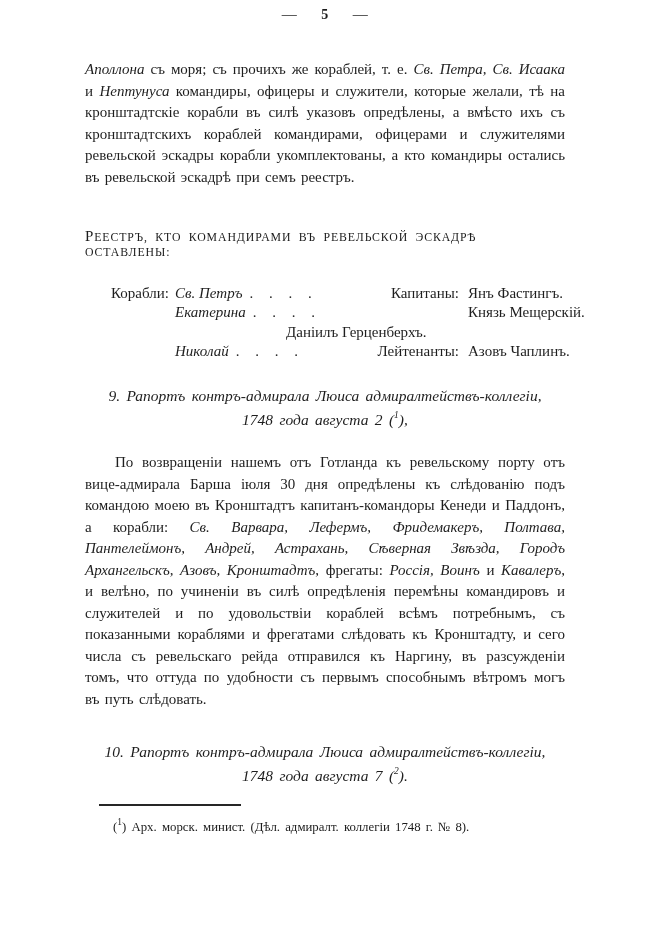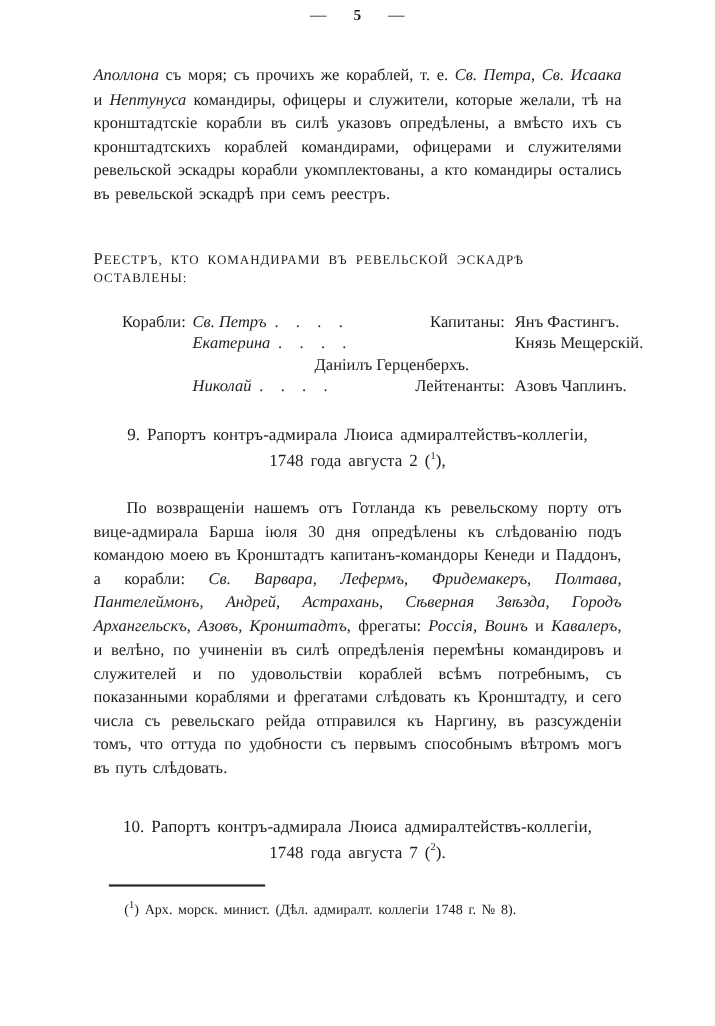--- a/index.html
+++ b/index.html
@@ -80,20 +80,21 @@
     word-spacing: 10px;
     letter-spacing: 1px;
     color: #2a2a2a;
   }
   .reg-rlbl  { flex: 0 0 102px; text-align: right; }
   .reg-officer { margin-left: 9px; }
   
   .report-head {
     margin-top: 24px;
     text-align: center;
+    font-style: italic;
     font-size: 15.5px;
     line-height: 24px;
     word-spacing: 2.5px;
   }
   .report-head.second { margin-top: 30px; }
   
   .fn-rule {
     width: 142px;
     margin: 16px 0 11px 14px;
     border: 0;

